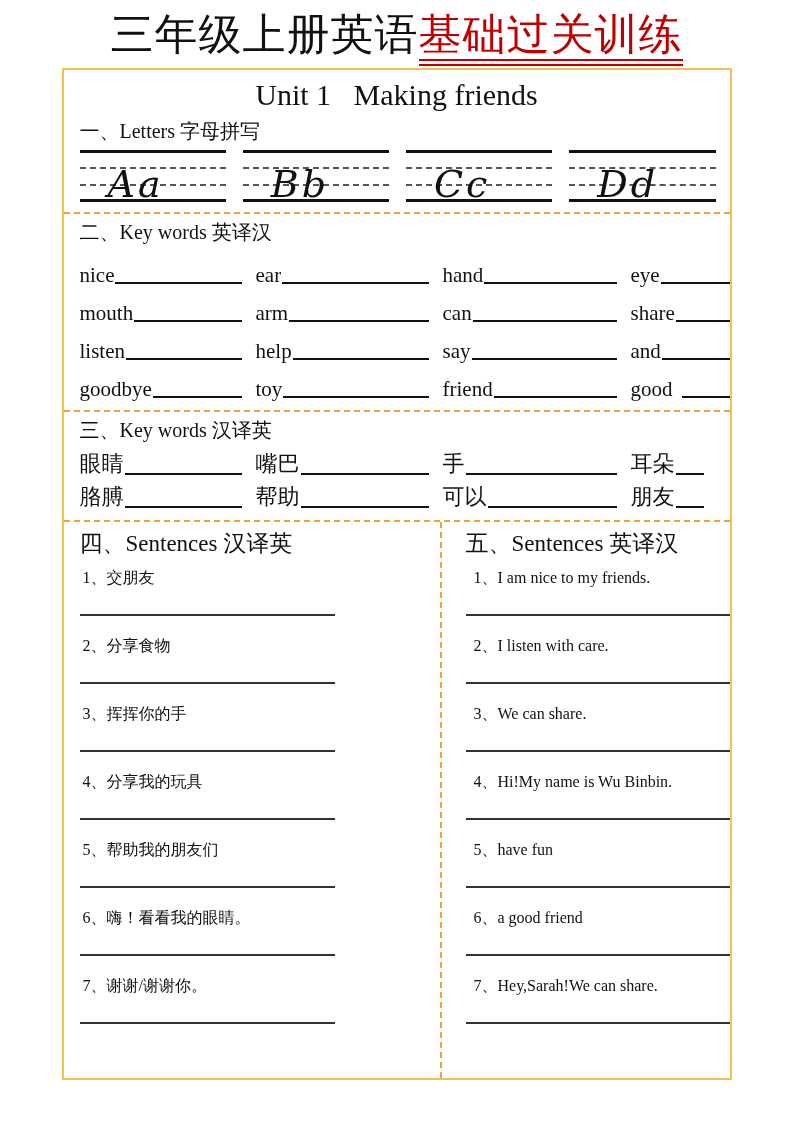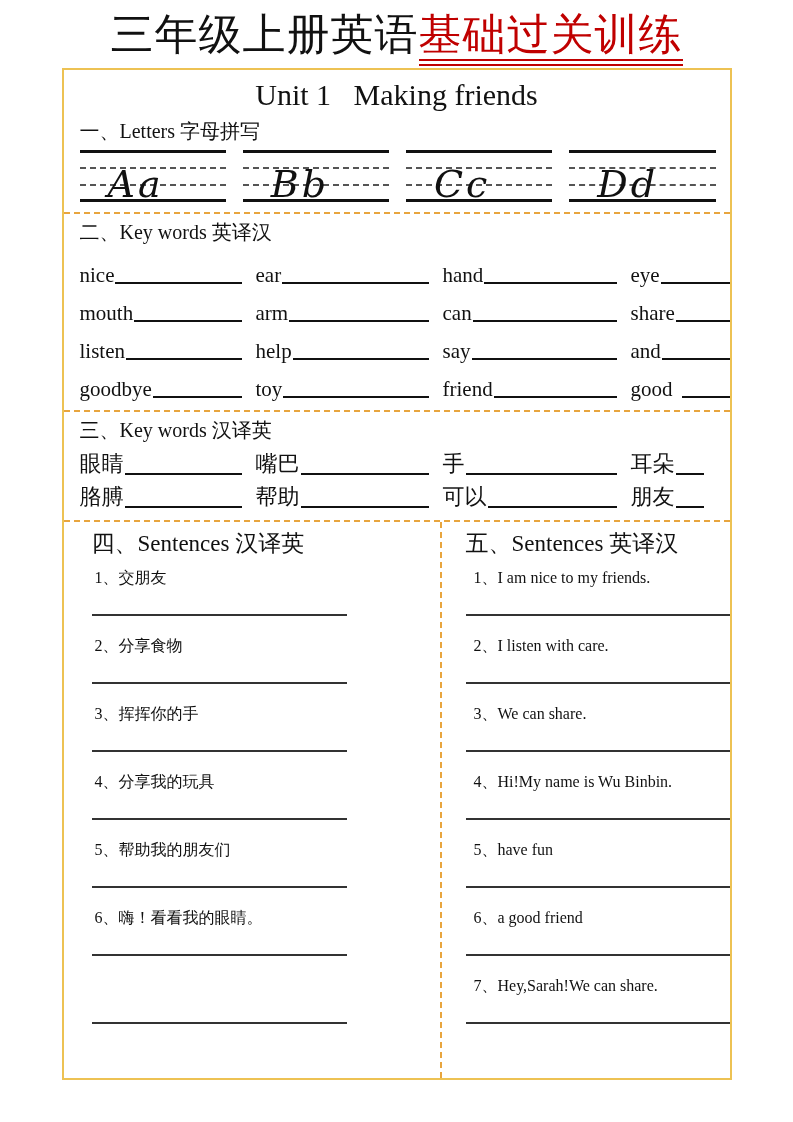--- a/index.html
+++ b/index.html
@@ -109,21 +109,21 @@
 
   
   .sec45 {
     flex:1;
     display:flex;
     min-height:0;
   }
   .s-col { padding-top:6px; }
   .col-left  {
     width:376px;
-    padding-left:28px;
+    padding-left:16px;
     padding-right:20px;
     font-family:Liberation Serif, serif;
   }
   .col-right {
     flex:1;
     border-left:2px dashed #E8A53E;
     padding-left:24px;
     padding-right:12px;
   }
   .s-head { font-size:23px; margin-bottom:6px; }
@@ -360,20 +360,21 @@
             <div class="s-text">5、帮助我的朋友们</div>
             <div class="answer-line"></div>
           </div>
 
           <div class="s-item">
             <div class="s-text">6、嗨！看看我的眼睛。</div>
             <div class="answer-line"></div>
           </div>
 
           <div class="s-item">
+            <div class="s-text">7、谢谢/谢谢你。</div>
             <div class="answer-line"></div>
           </div>
         </div>
     </div>
 
     <div class="s-col col-right">
       <div class="s-head">五、Sentences  英译汉</div>
       <div>
 
           <div class="s-item">

